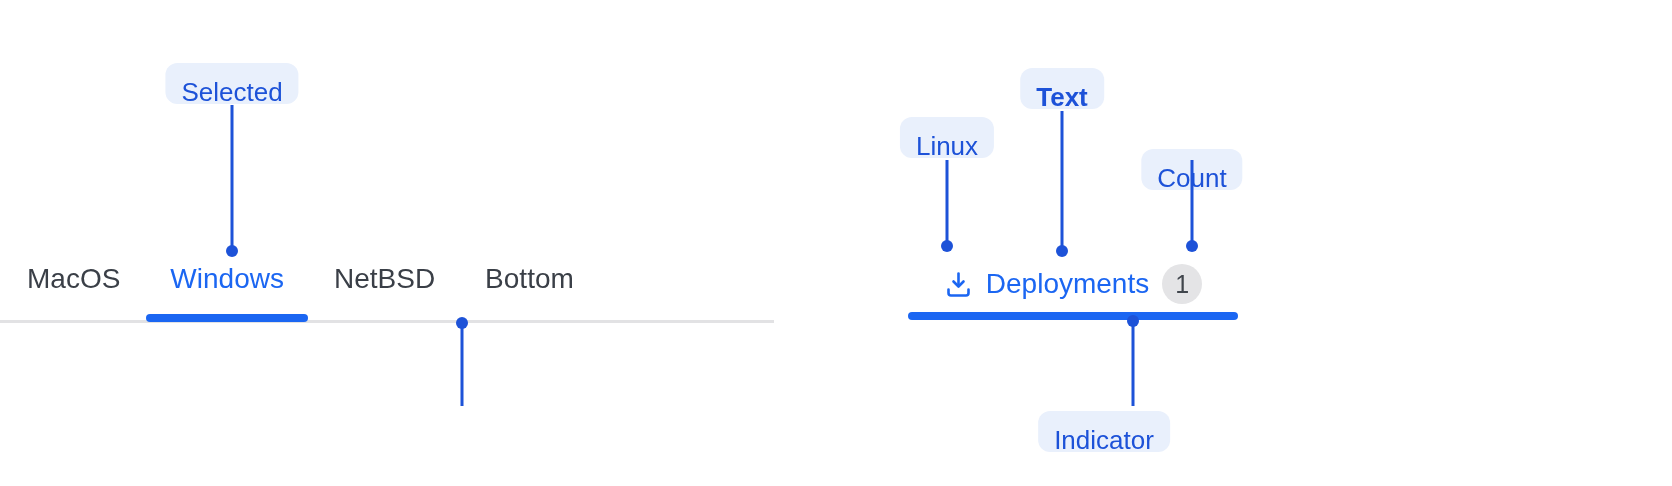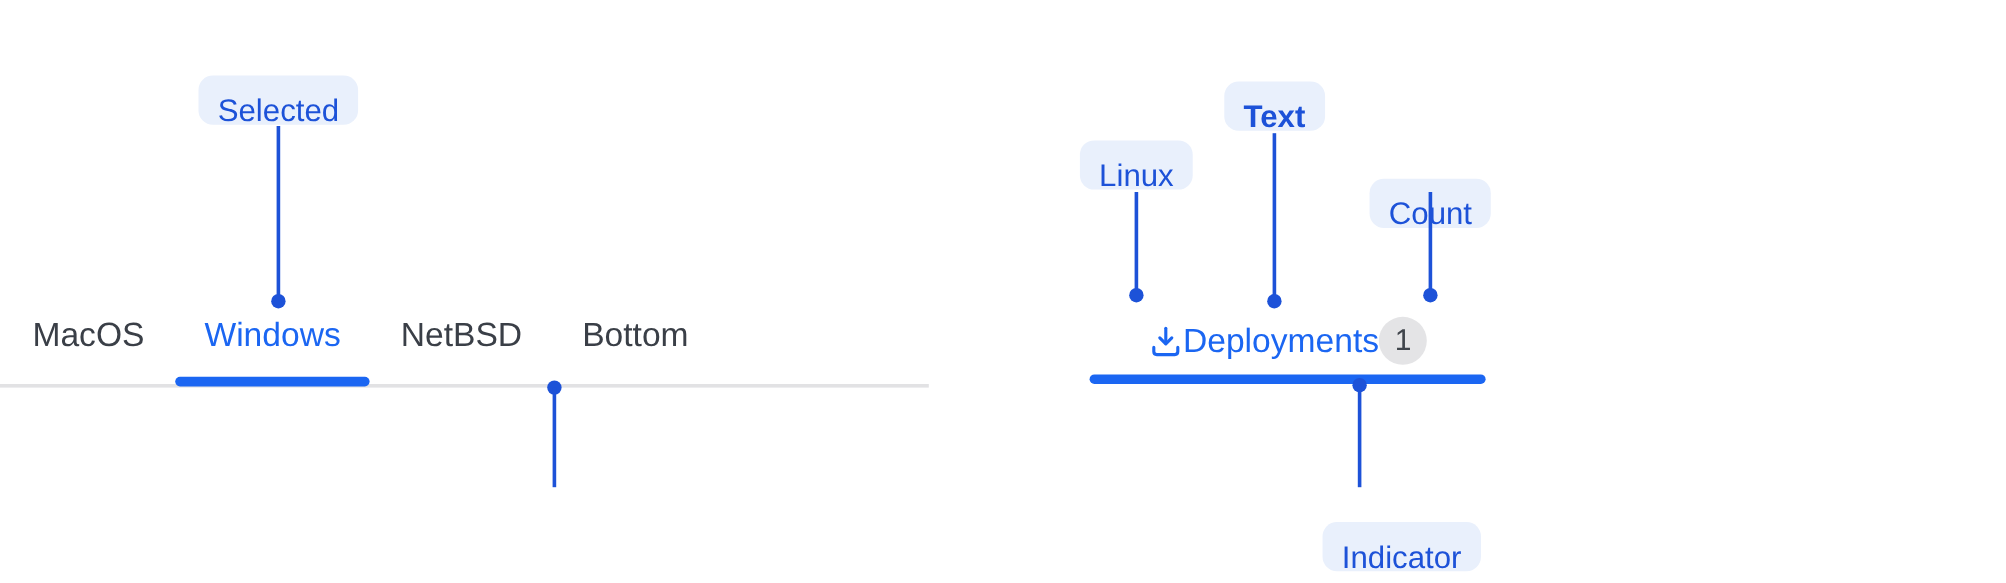--- a/index.html
+++ b/index.html
@@ -78,20 +78,21 @@
     left: 908px;
     top: 263px;
     width: 330px;
     cursor: pointer;
   }
   .deploy-tab-content {
     height: 42px;
     display: flex;
     align-items: center;
     justify-content: center;
+    gap: 13px;
   }
   .deploy-icon { width: 29px; height: 29px; display: block; }
   .deploy-label {
     font-size: 28px;
     color: var(--accent-blue, #1b66f2);
     white-space: nowrap;
   }
   .deploy-badge {
     width: 40px;
     height: 40px;
@@ -158,15 +159,15 @@
   <div class="ann-pill" style="left:1062px; top:68px;font-weight:bold;">Text</div>
   <div class="ann-line" style="left:1062px; top:111px; height:140px;"></div>
   <div class="ann-dot" style="left:1062px; top:251px;"></div>
 
   <div class="ann-pill" style="left:1192px; top:117px;margin-top:32px;">Count</div>
   <div class="ann-line" style="left:1192px; top:160px; height:86px;"></div>
   <div class="ann-dot" style="left:1192px; top:246px;"></div>
 
   <div class="ann-dot" style="left:1133px; top:321px;"></div>
   <div class="ann-line" style="left:1133px; top:321px; height:85px;"></div>
-  <div class="ann-pill" style="left:1168px; top:411px;margin-top:24px;">Indicator</div>
+  <div class="ann-pill" style="left:1104px; top:411px;">Indicator</div>
 
 </div>
 
 </body></html>

